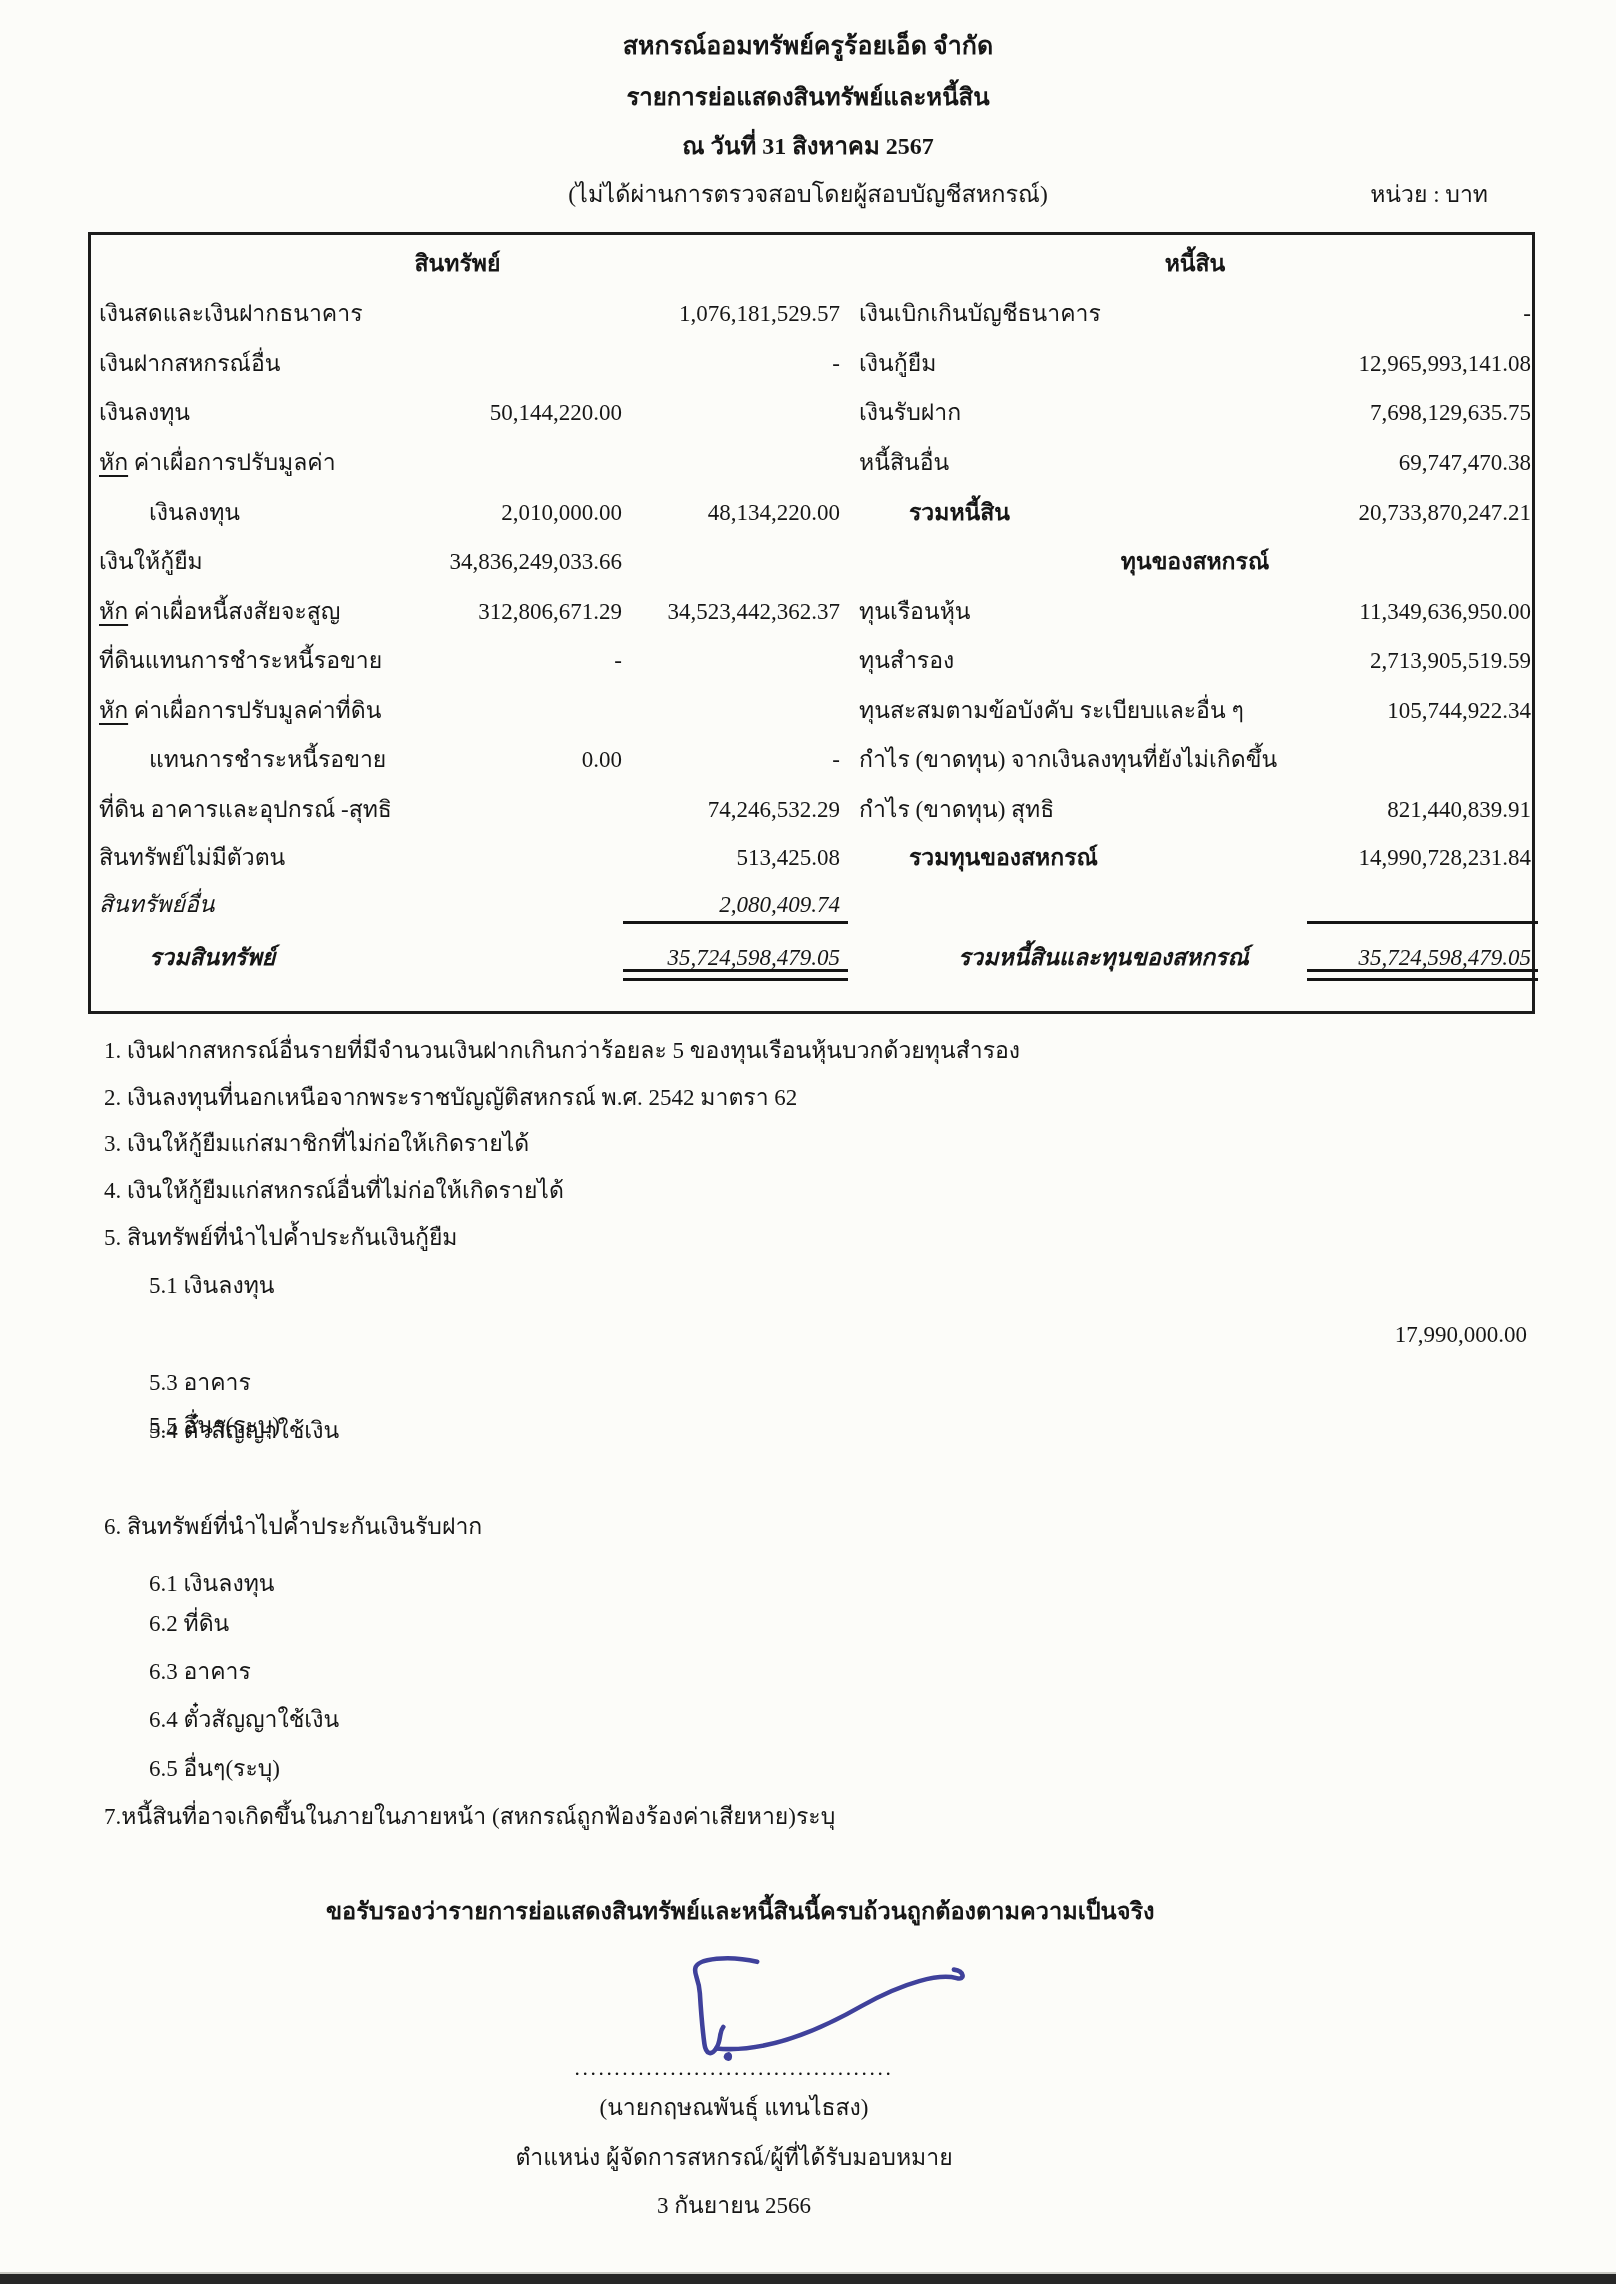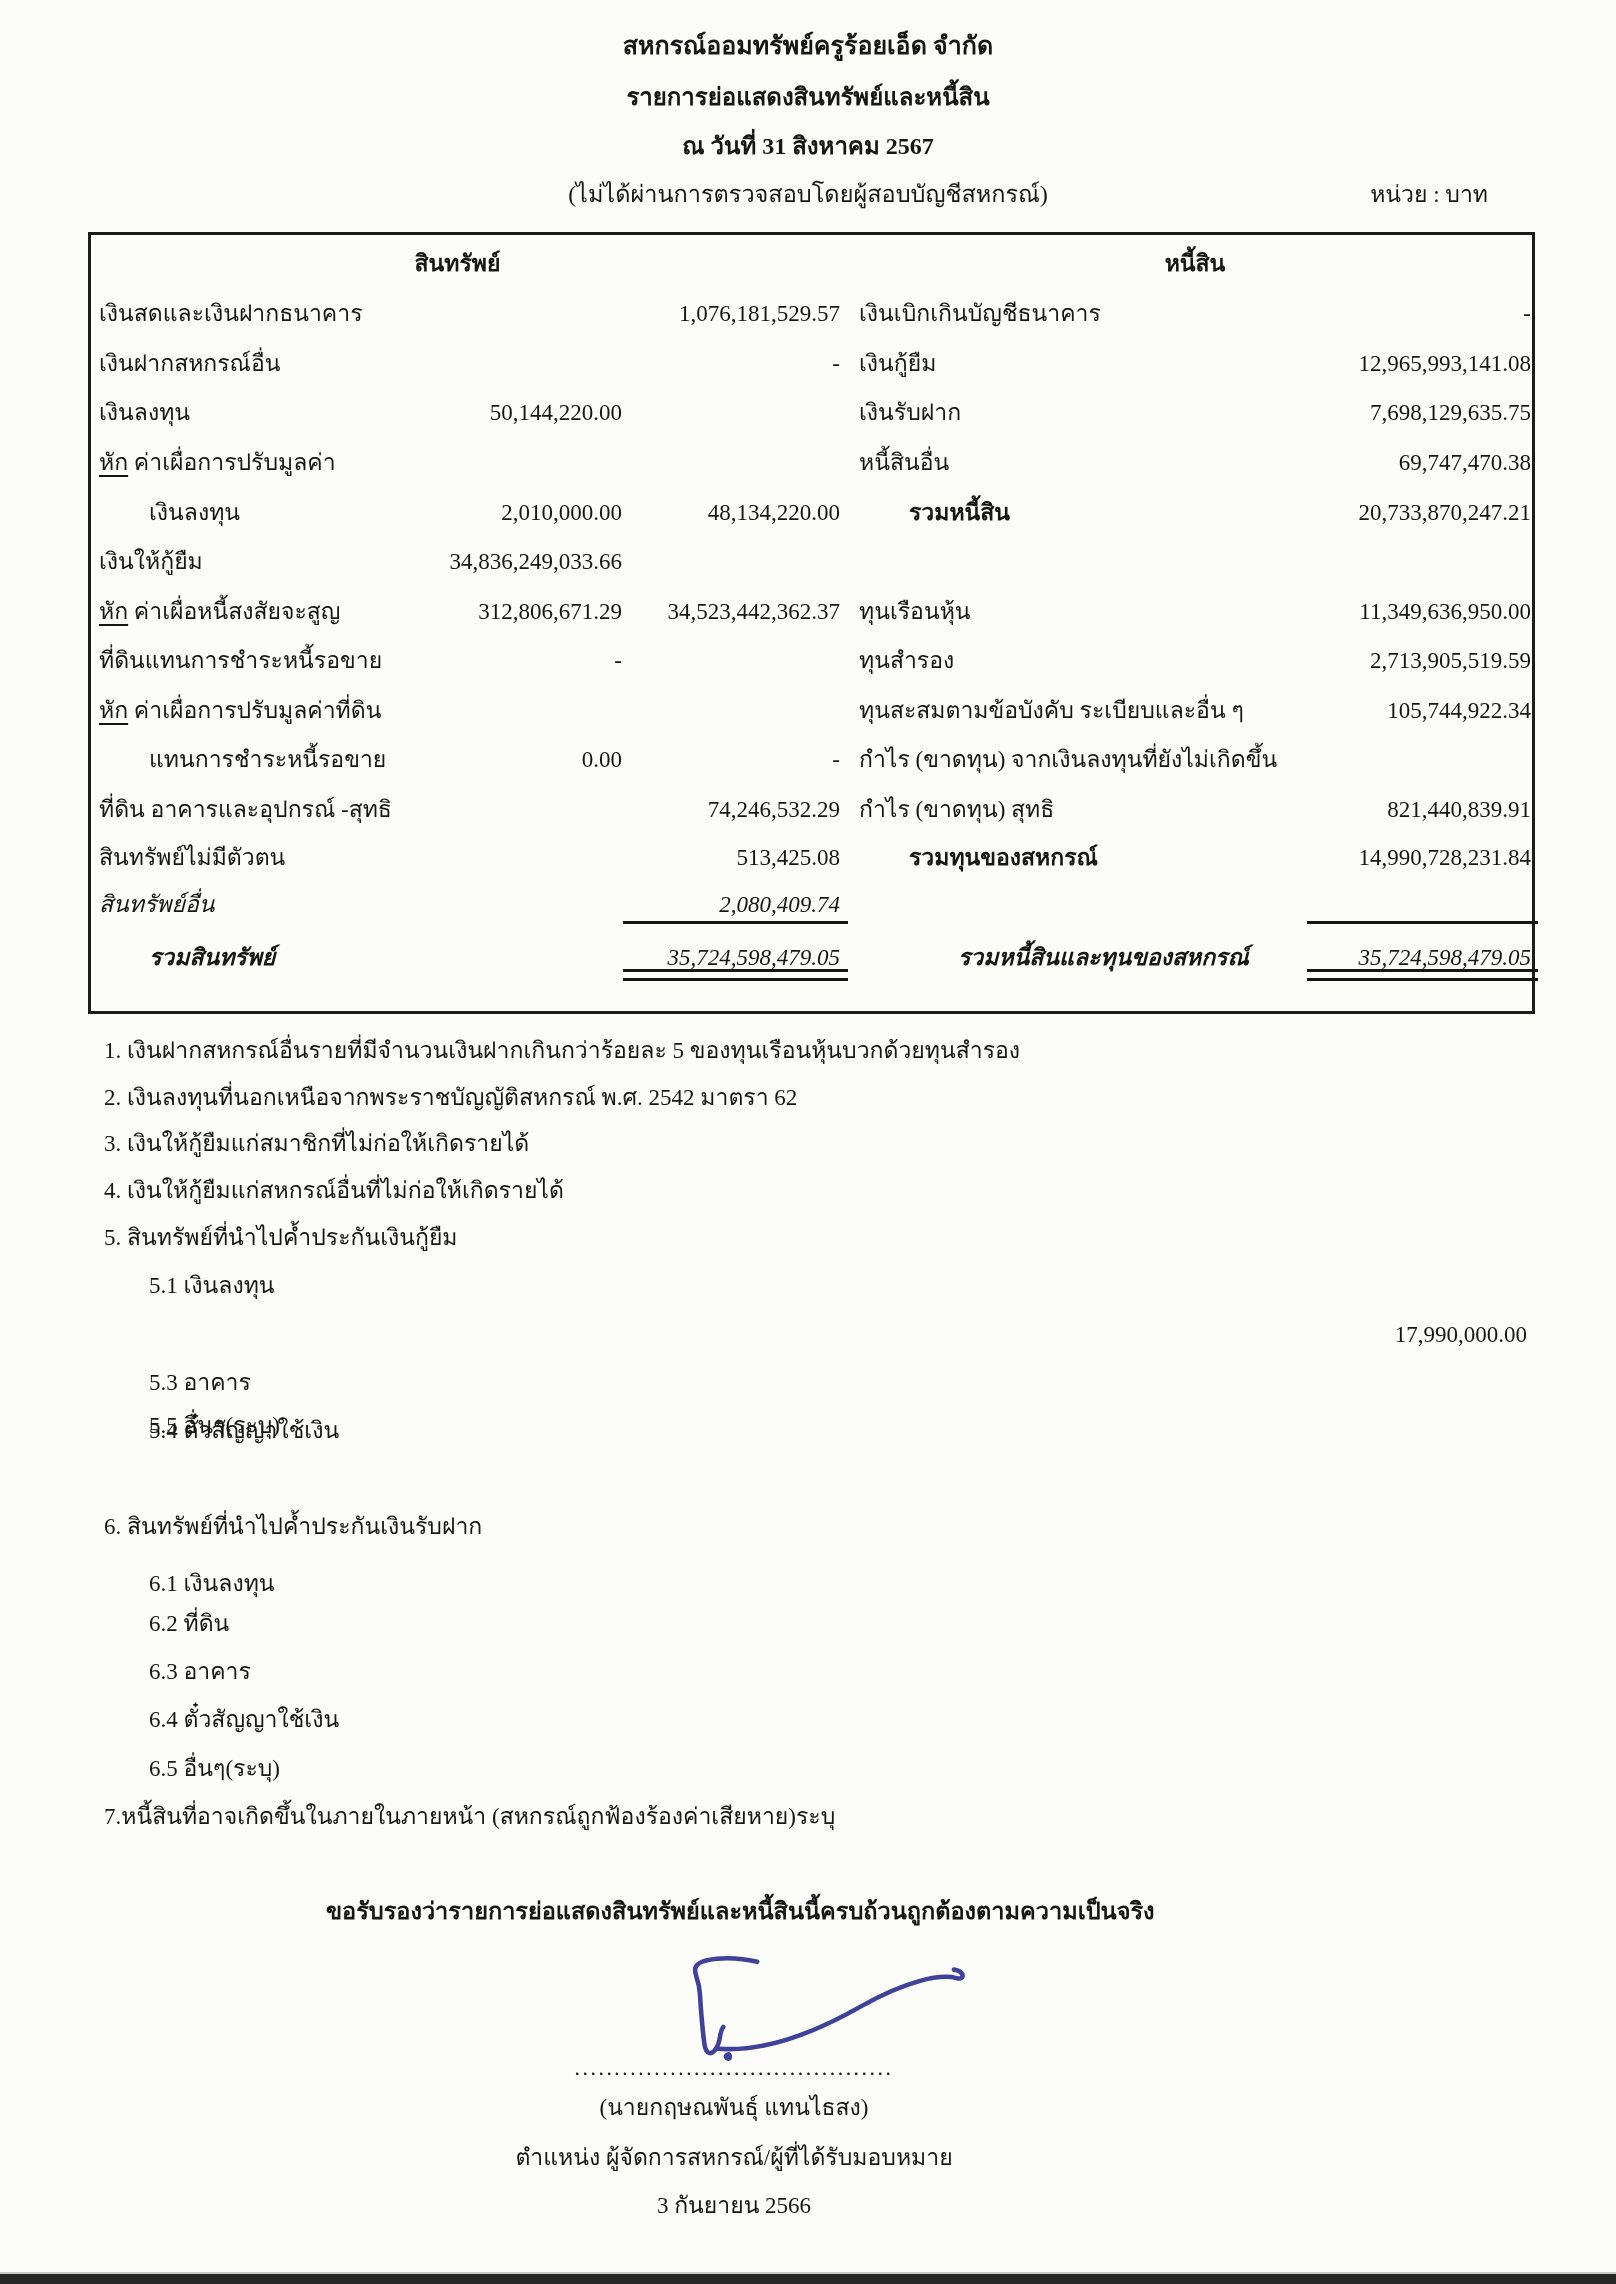--- a/index.html
+++ b/index.html
@@ -100,20 +100,21 @@
     <span class="a-lbl ind">เงินลงทุน</span>
     <span class="a-v1">2,010,000.00</span>
     <span class="a-v2">48,134,220.00</span>
     <span class="l-lbl ind bold">รวมหนี้สิน</span>
     <span class="l-v">20,733,870,247.21</span>
   </div>
 
   <div class="t-row" style="top:542px;">
     <span class="a-lbl">เงินให้กู้ยืม</span>
     <span class="a-v1">34,836,249,033.66</span>
+    <span class="sec-head-l">ทุนของสหกรณ์</span>
   </div>
 
   <div class="t-row" style="top:592px;">
     <span class="a-lbl"><span class="hak">หัก</span> <span>ค่าเผื่อหนี้สงสัยจะสูญ</span></span>
     <span class="a-v1">312,806,671.29</span>
     <span class="a-v2">34,523,442,362.37</span>
     <span class="l-lbl">ทุนเรือนหุ้น</span>
     <span class="l-v">11,349,636,950.00</span>
   </div>
 

